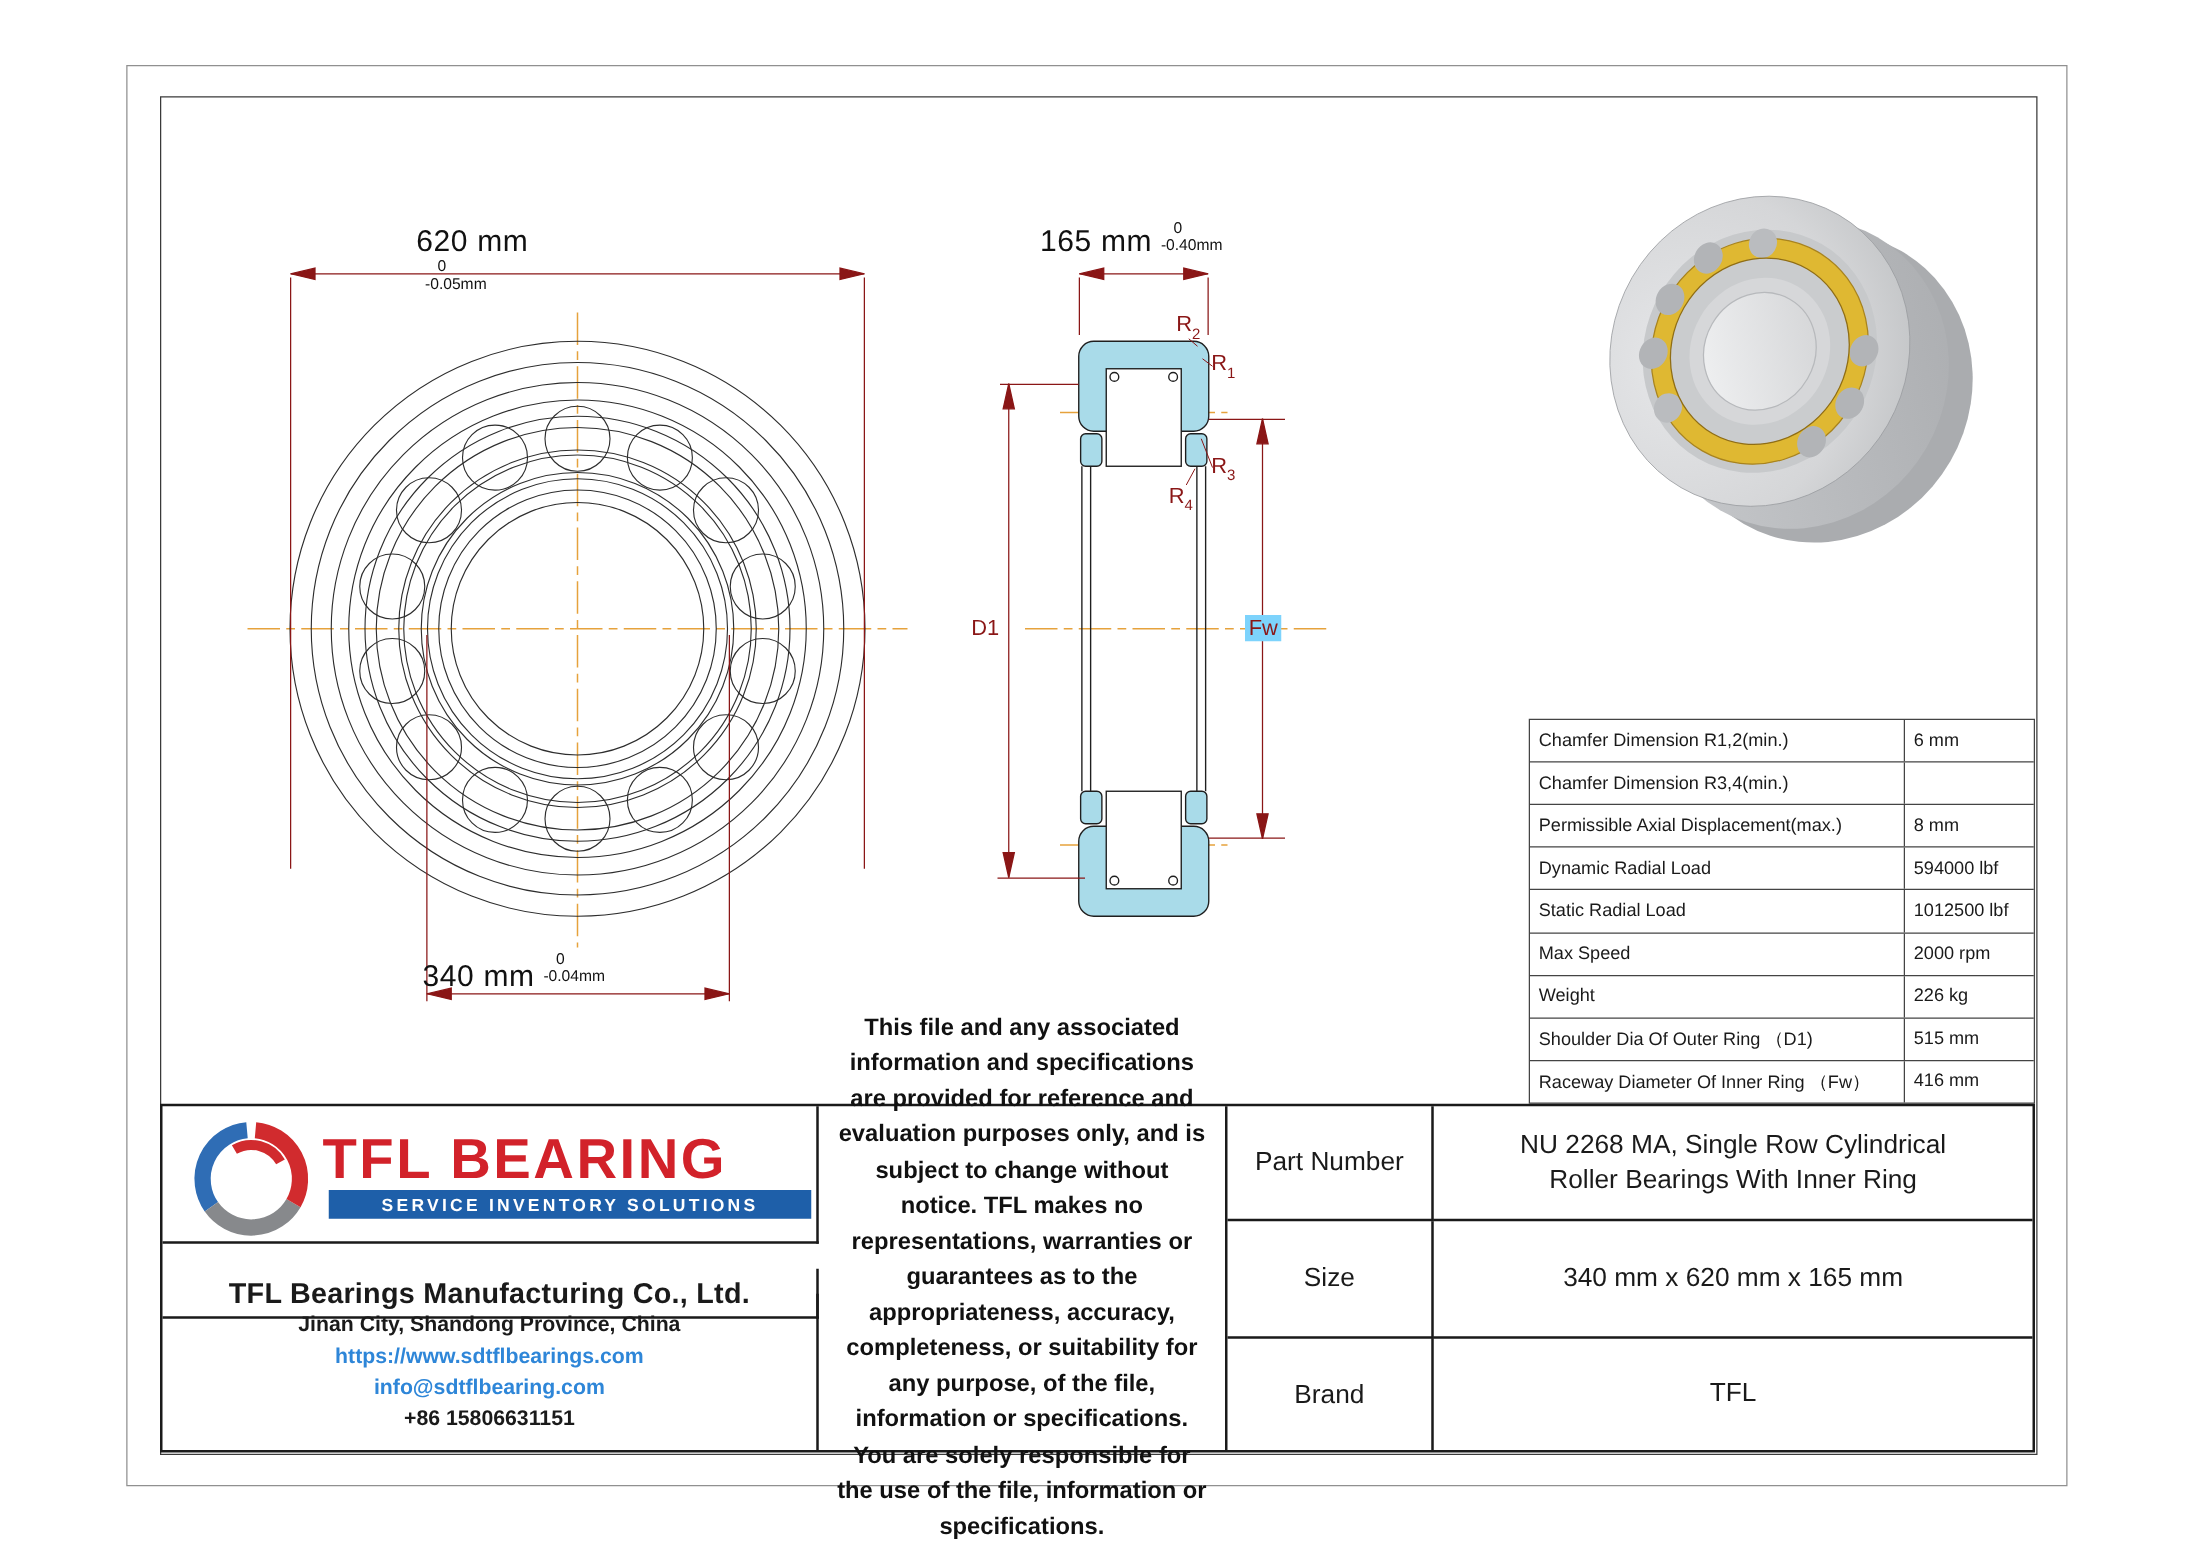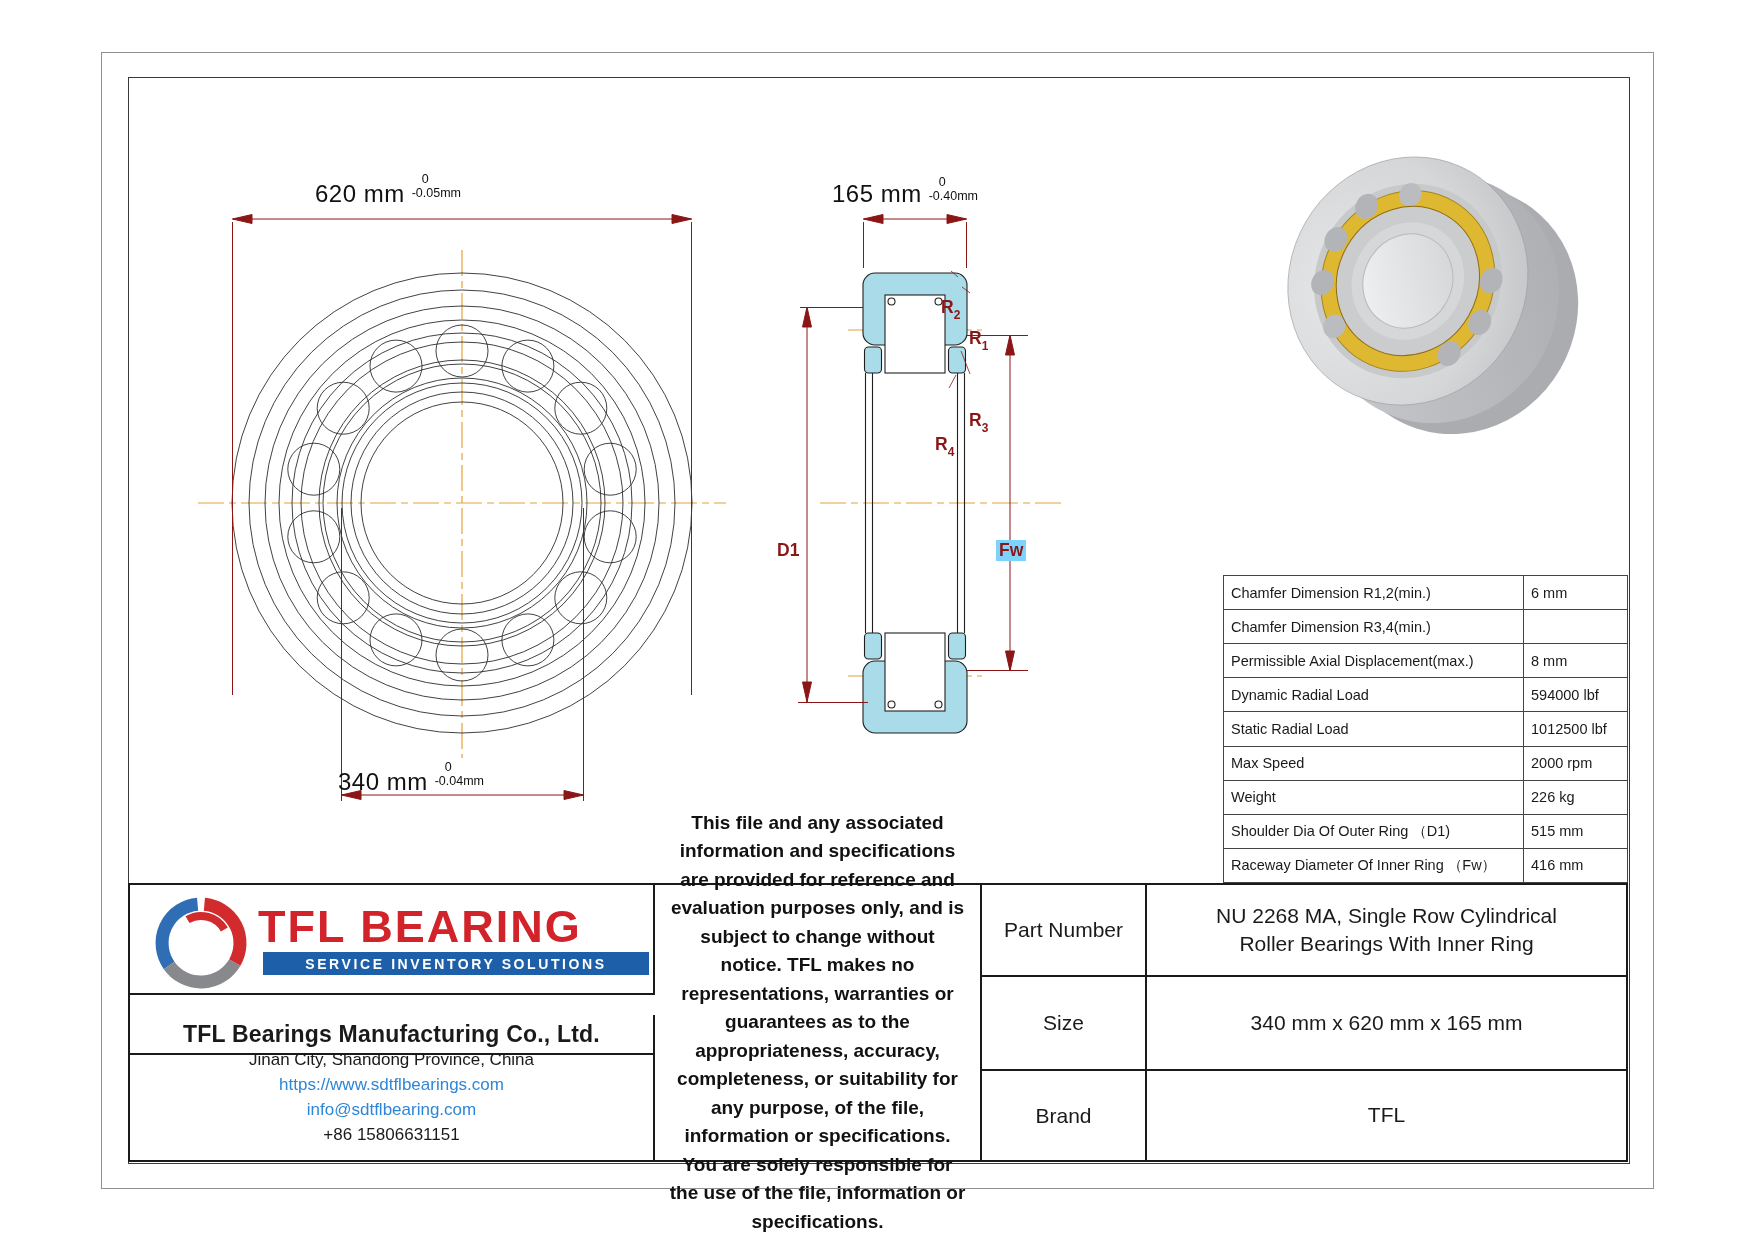--- a/index.html
+++ b/index.html
@@ -8,21 +8,21 @@
   .abs{position:absolute;}
   .outer-border{left:101px;top:52px;width:1551px;height:1135px;border:1px solid #909090;}
   .inner-frame{left:128px;top:77px;width:1500px;height:1085px;border:1px solid #3a3a3a;}
   svg.drawing{left:0;top:0;width:1755px;height:1240px;}
 
   
   .dim-text{display:flex;align-items:flex-start;color:#111;}
   .dim-main{font-size:24px;line-height:1;margin-top:10px;letter-spacing:0.5px;}
   .dim-tol{margin-left:7px;font-size:12.5px;line-height:1.12;text-align:left;}
   .dim-tol .t0{padding-left:10px;}
-  .red-label{color:#8A1616;font-size:17.5px;font-weight:700;margin-top:48px;}
+  .red-label{color:#8A1616;font-size:17.5px;font-weight:400;}
   .red-label sub{font-size:12px;position:relative;bottom:-1px;}
   .fw-bg{background:#7dd3fc;padding:0 3px;}
 
   
   .spec-table{left:1223px;top:575px;width:405px;height:308px;border:1px solid #444;
               box-sizing:border-box;display:flex;flex-direction:column;}
   .spec-row{display:grid;grid-template-columns:300px 1fr;flex:1 1 0;border-bottom:1px solid #444;}
   .spec-row:last-child{border-bottom:none;}
   .spec-cell{display:flex;align-items:center;padding-left:7px;font-size:14.5px;white-space:nowrap;overflow:hidden;}
   .spec-label{border-right:1px solid #444;}
@@ -36,21 +36,21 @@
   .cell-disclaimer{left:525px;top:0;width:327px;height:275px;border-right:2px solid #1a1a1a;padding:10px 14px;}
   .cell-label-pn{left:852px;top:0;width:165px;height:92px;border-right:2px solid #1a1a1a;border-bottom:2px solid #1a1a1a;}
   .cell-value-pn{left:1017px;top:0;width:479px;height:92px;border-bottom:2px solid #1a1a1a;}
   .cell-label-size{left:852px;top:92px;width:165px;height:94px;border-right:2px solid #1a1a1a;border-bottom:2px solid #1a1a1a;}
   .cell-value-size{left:1017px;top:92px;width:479px;height:94px;border-bottom:2px solid #1a1a1a;}
   .cell-label-brand{left:852px;top:186px;width:165px;height:89px;border-right:2px solid #1a1a1a;}
   .cell-value-brand{left:1017px;top:186px;width:479px;height:89px;}
   .info-label{font-size:21px;}
   .info-value{font-size:21px;text-align:center;max-width:380px;line-height:1.35;}
   .company-name{font-size:23px;font-weight:700;letter-spacing:0.2px;}
-  .addr-line{font-size:17px;font-weight:400;line-height:1.3;}
+  .addr-line{font-size:17px;font-weight:700;line-height:1.3;}
   .addr-link{color:#2E86D8;}
   .disclaimer-text{font-size:19px;line-height:1.5;text-align:center;font-weight:700;color:#111;}
 
   
   .logo-title{left:258px;top:901px;font-size:45px;font-weight:700;color:#D2222A;letter-spacing:2px;
               font-stretch:condensed;white-space:nowrap;}
   .logo-banner{left:263px;top:952px;width:386px;height:23px;background:#1E5FA9;display:flex;
                align-items:center;justify-content:center;}
   .logo-banner span{color:#fff;font-size:14px;font-weight:700;letter-spacing:2.6px;white-space:nowrap;}
 </style>
@@ -198,21 +198,21 @@
     </g>
 
     <g fill="none">
       <path d="M197.6 904.2 A39 39 0 0 0 169.1 965.4" stroke="#2F6DB5" stroke-width="13"></path>
       <path d="M169.1 965.4 A39 39 0 0 0 234.8 962.5" stroke="#87898C" stroke-width="13"></path>
       <path d="M234.8 962.5 A39 39 0 0 0 204.4 904.2" stroke="#D12B2E" stroke-width="13"></path>
       <path d="M187.5 919.6 A27 27 0 0 1 224.4 929.5" stroke="#D12B2E" stroke-width="8"></path>
     </g>
   </svg>
 
-  <div class="abs dim-text" style="left:315px;top:172px;">
+  <div class="abs dim-text" style="left:333px;top:172px;flex-direction:column;">
     <span class="dim-main">620 mm</span>
     <span class="dim-tol">
       <div class="t0">0</div>
       <div>-0.05mm</div>
     </span>
   </div>
 
   <div class="abs dim-text" style="left:338px;top:760px;">
     <span class="dim-main">340 mm</span>
     <span class="dim-tol">

